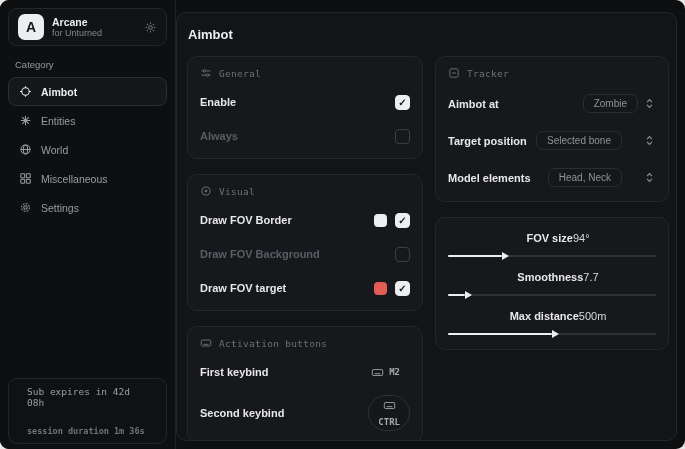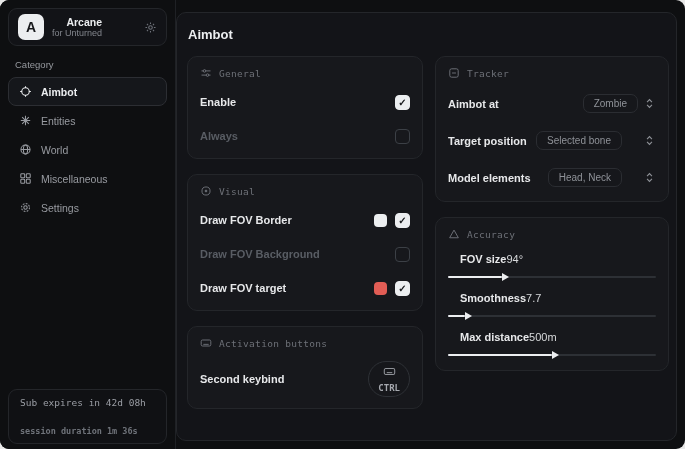--- a/index.html
+++ b/index.html
@@ -21,41 +21,41 @@
   }
   .brand-card{
     margin:8px; height:38px; border:1px solid #24262a; border-radius:9px;
     background:#121317; display:flex; align-items:center; padding:0 9px; gap:8px;
   }
   .logo{
     width:26px; height:26px; border-radius:7px; background:#eceef0;
     color:#17181b; font-weight:bold; font-size:14px;
     display:flex; align-items:center; justify-content:center; flex:none;
   }
-  .brand-text{ line-height:1.15;text-align:right; }
+  .brand-text{ line-height:1.15; }
   .brand-title{ font-size:10.5px; font-weight:bold; color:#eceef0; }
   .brand-sub{ font-size:9px; color:#83868d; }
   .brand-gear{ margin-left:auto; color:#6f737b; display:flex; }
   .category-label{
     margin:13px 0 7px 15px; font-size:9.5px; color:#96999f;
   }
   .nav{ padding:0 8px; }
   .nav-item{
     height:29px; display:flex; align-items:center; gap:9px;
     padding:0 10px; border:1px solid transparent; border-radius:8px;
     color:#989ba1; font-size:10.5px; cursor:pointer; margin-bottom:0;
   }
   .nav-item .ni{ display:flex; color:inherit; }
   .nav-item.selected{
     background:#15171b; border-color:#2c2e33; color:#eceef0; font-weight:bold;
   }
   .sidebar-footer{
     position:absolute; left:8px; right:8px; bottom:5px;
     border:1px solid #24262a; border-radius:9px; background:#101114;
-    padding:7px 11px;
+    padding:7px 18px;
   }
   .sf-line1{ font-family:"DejaVu Sans Mono", monospace; font-size:9.5px; color:#9b9ea5; }
   .sf-line2{ font-family:"DejaVu Sans Mono", monospace; font-size:8.5px; font-weight:bold; color:#6f737a; margin-top:18px; }
   
   .panel{
     position:absolute; left:176px; top:12px; right:8px; bottom:8px;
     background:#131418; border:1px solid #24262a; border-radius:10px;
     padding:12px 10px; overflow:hidden;
   }
   .page-title{ font-size:13px; font-weight:bold; color:#eceef0; margin:2px 0 14px 1px; }
@@ -100,21 +100,21 @@
   
   .drop{
     display:inline-flex; align-items:center;
     padding:3px 10px; border-radius:7px; border:1px solid #2b2d32;
     background:#16171b; color:#8f9298; font-size:10px; cursor:pointer;
     max-width:130px; white-space:nowrap;
   }
   .drop-icon{ display:flex; color:#8f9298; margin-left:5px; cursor:pointer; }
   
   .slider-block{ margin-bottom:6px; }
-  .slider-head{ display:flex; justify-content:flex-start; align-items:center; min-height:20px;padding-left:12px; }
+  .slider-head{ display:flex; justify-content:center; align-items:center; min-height:20px;padding-left:12px; }
   .slider-value{ font-size:11px; color:#d7d9db; }
   .track{
     position:relative; height:2px; background:#2d3035; border-radius:2px;
     margin:7px 0 10px 0; cursor:pointer;
   }
   .fill{
     position:absolute; left:0; top:0; bottom:0; background:#eceef0; border-radius:2px;
   }
   .fill::after{
     content:''; position:absolute; right:-7px; top:50%; transform:translateY(-50%);
@@ -265,20 +265,32 @@
           <div class="card-title">
             <span class="ci">
               <svg width="12" height="12" viewBox="0 0 16 16" fill="none" stroke="currentColor" stroke-width="1.3">
                 <rect x="1.6" y="4" width="12.8" height="8" rx="1.8"></rect>
                   <path d="M4.4 9.8h7.2M4.3 6.8h.1M7 6.8h.1M9.7 6.8h.1M11.9 6.8h.1"></path>
               </svg>
             </span>
             <span>Activation buttons</span>
           </div>
           <div class="row">
+            <span class="row-label">First keybind</span>
+            <button class="keybtn">
+              <span class="ki">
+                <svg width="13" height="13" viewBox="0 0 16 16" fill="none" stroke="currentColor" stroke-width="1.3">
+                  <rect x="1.6" y="4.4" width="12.8" height="7.2" rx="1.8"></rect>
+                    <path d="M4.6 9.4h6.8"></path>
+                </svg>
+              </span>
+              <span>M2</span>
+            </button>
+          </div>
+          <div class="row">
             <span class="row-label">Second keybind</span>
             <button class="keybtn bordered">
               <span class="ki">
                 <svg width="13" height="13" viewBox="0 0 16 16" fill="none" stroke="currentColor" stroke-width="1.3">
                   <rect x="1.6" y="4.4" width="12.8" height="7.2" rx="1.8"></rect>
                     <path d="M4.6 9.4h6.8"></path>
                 </svg>
               </span>
               <span>CTRL</span>
             </button>
@@ -327,28 +339,20 @@
               <span class="drop-icon">
                 <svg width="13" height="13" viewBox="0 0 16 16" fill="none" stroke="currentColor" stroke-width="1.4">
                   <path d="M5 6.2 8 3.2l3 3M5 9.8l3 3 3-3"></path>
                 </svg>
               </span>
             </span>
           </div>
         </div>
 
         <div class="card">
-          <div class="card-title">
-            <span class="ci">
-              <svg width="12" height="12" viewBox="0 0 16 16" fill="none" stroke="currentColor" stroke-width="1.3">
-                <path d="M8 2.8 13.8 13H2.2Z"></path>
-              </svg>
-            </span>
-            <span>Accuracy</span>
-          </div>
 
           <div class="slider-block">
             <div class="slider-head">
               <span class="row-label">FOV size</span>
               <span class="slider-value">94°</span>
             </div>
             <div class="track">
               <div class="fill" style="width: 26%;"></div>
             </div>
           </div>

